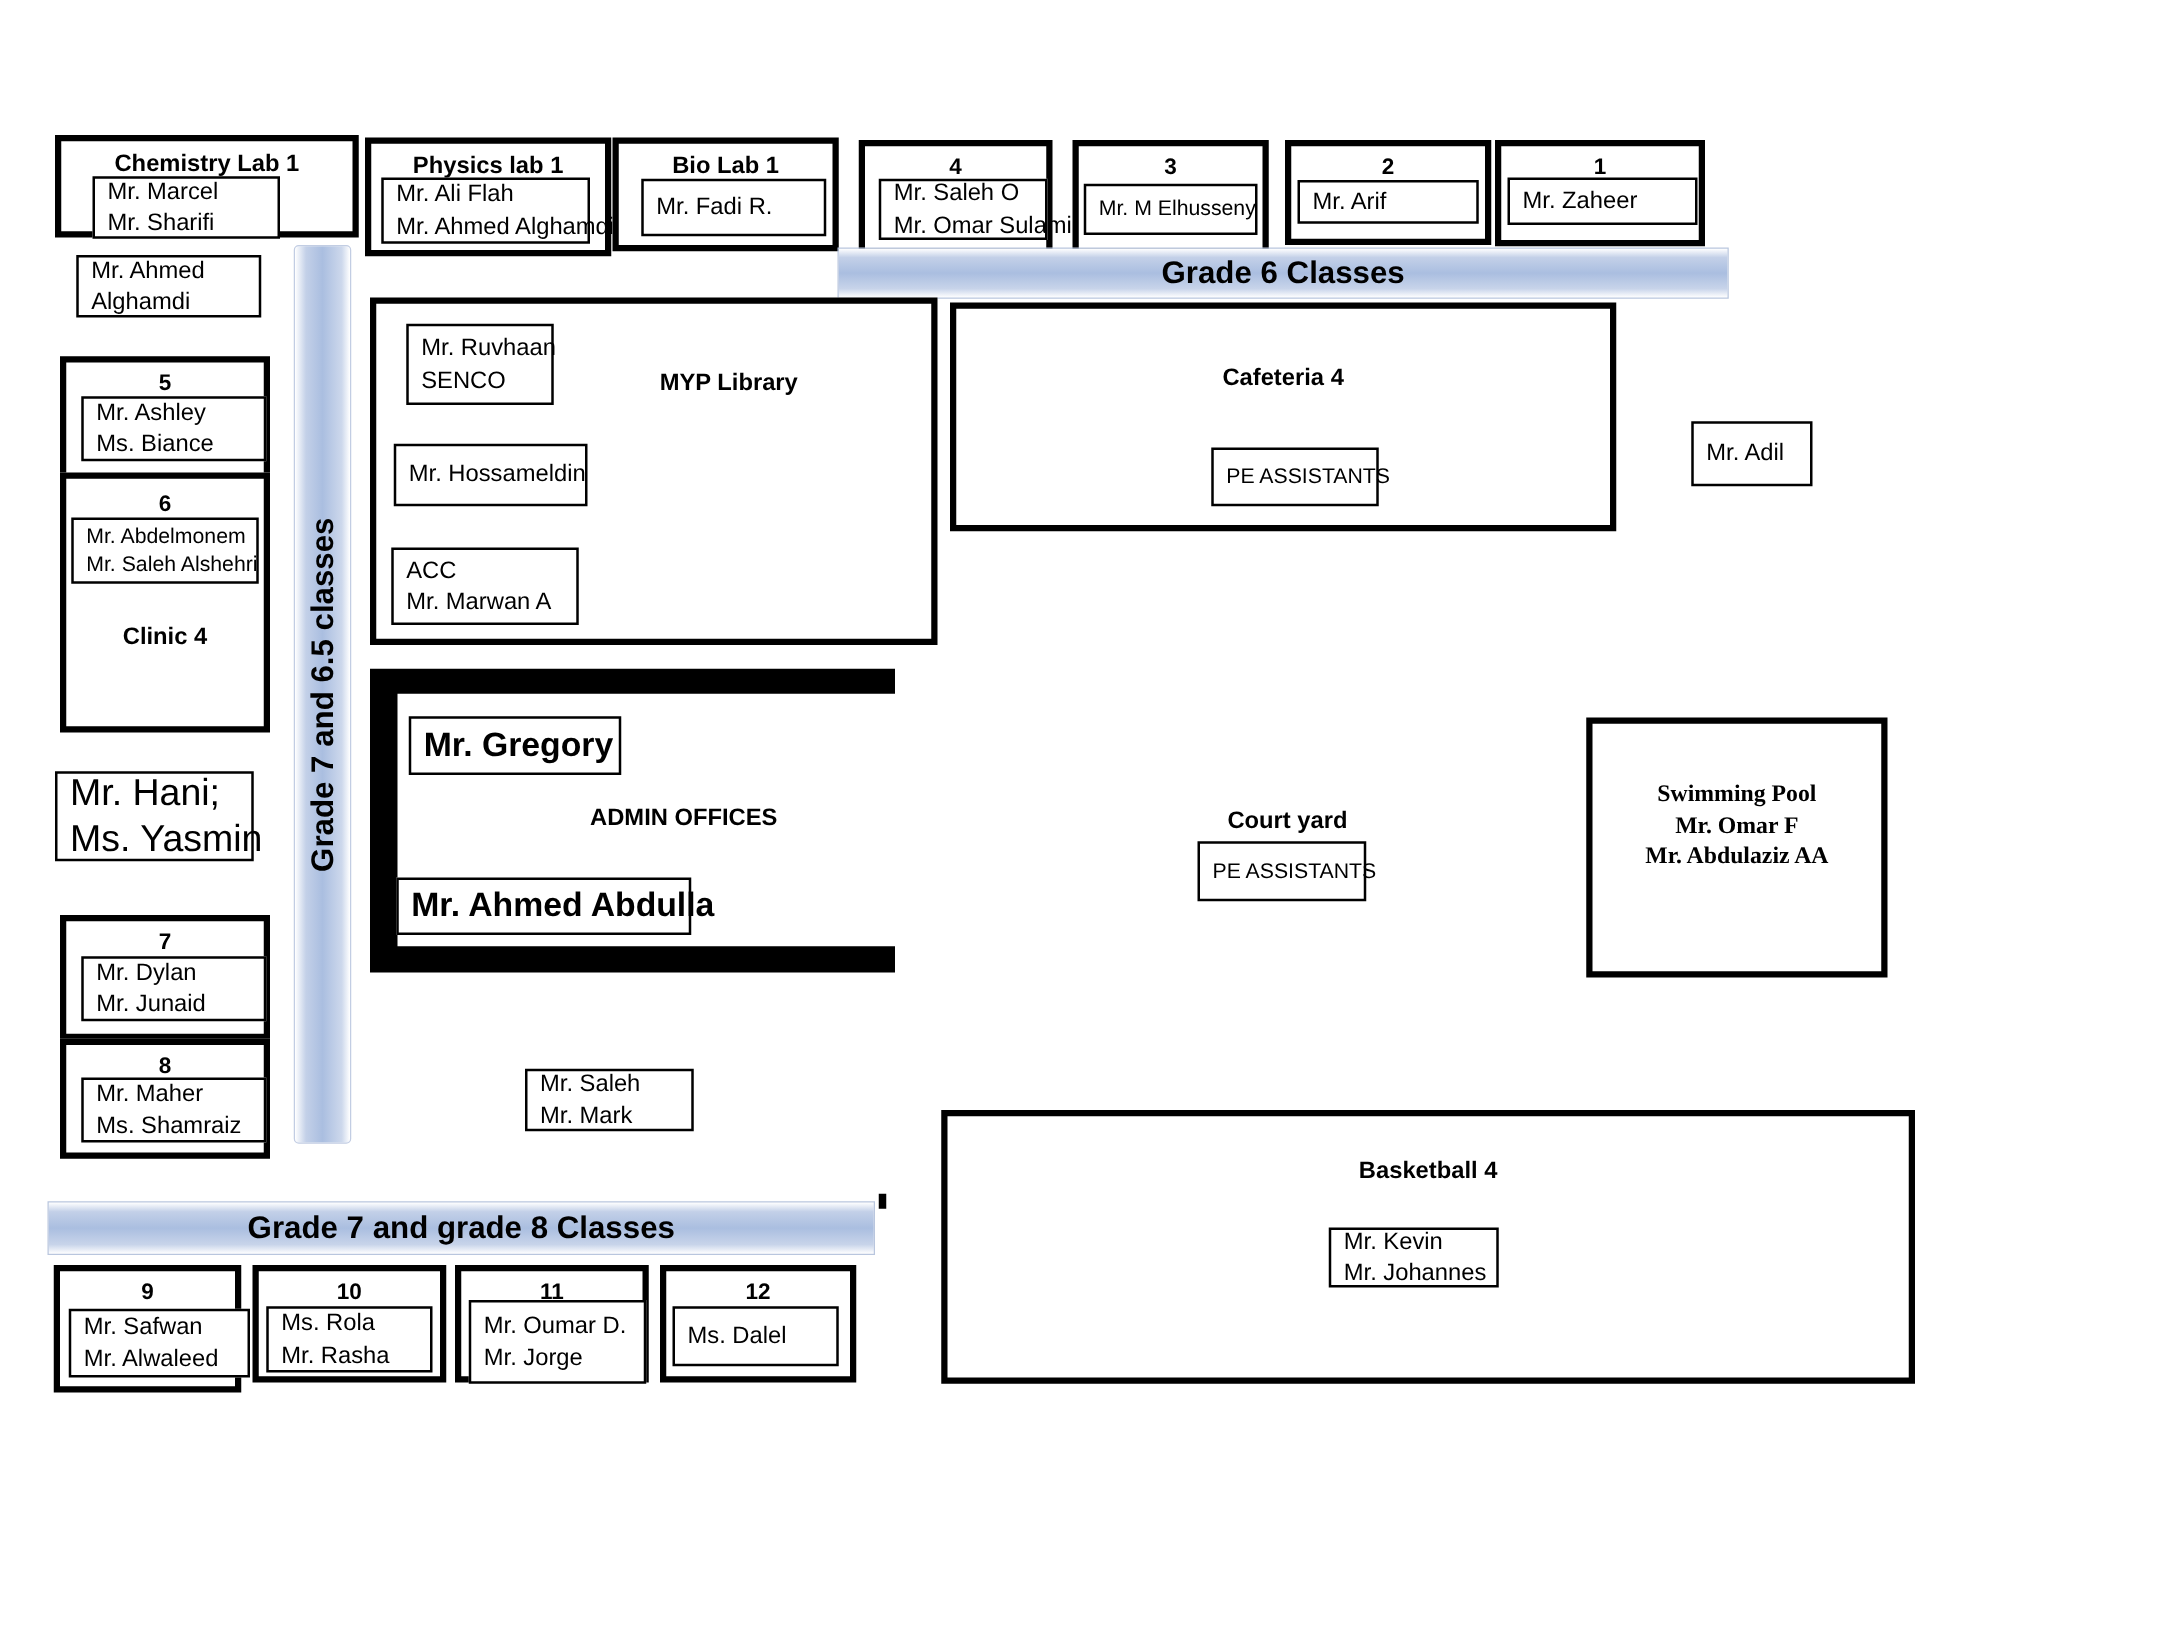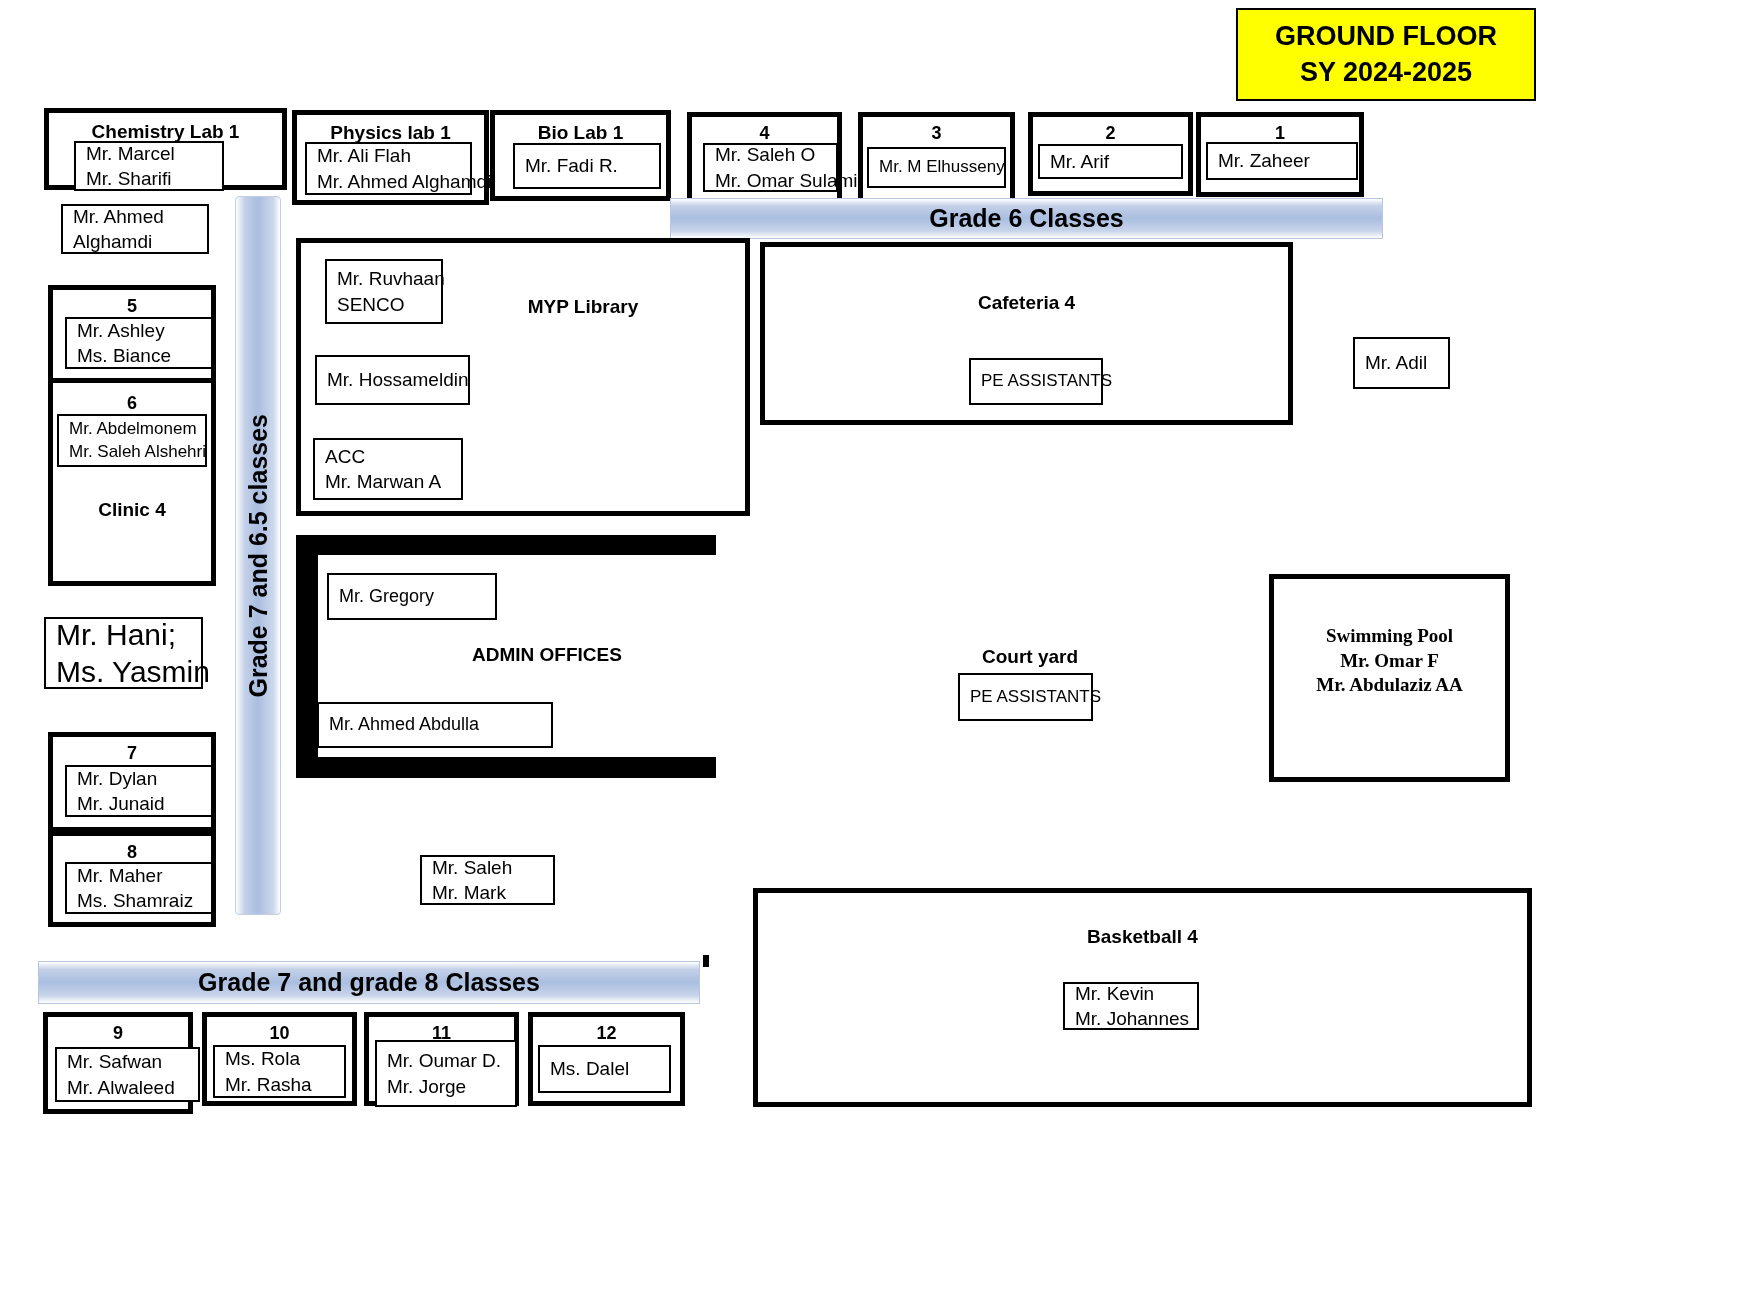--- a/index.html
+++ b/index.html
@@ -28,21 +28,21 @@
     display:flex;
     flex-direction:column;
     justify-content:center;
     font-size:19px;
     line-height:1.32;
     padding:4px 10px;
     box-sizing:border-box;
   }
   .plate.small{font-size:17px;}
   .plate.big{font-size:30px;line-height:1.25;}
-  .plate.xl{font-size:18px;line-height:1.3;}
+  .plate.xl{font-size:27px;line-height:1.3;font-weight:bold;}
   .plate .ln{white-space:nowrap;}
 
   
   .caption{
     font-weight:bold;
     font-size:19px;
     text-align:center;
     line-height:1.3;
     white-space:pre-line;
   }
@@ -83,24 +83,20 @@
 
   
   .blackframe{background:#000;}
   .blackframe-inner{background:#fff;position:absolute;}
 </style>
 </head>
 <body>
 
 <div id="plan">
 
-  <div class="abs titlebox" style="left:1236px;top:8px;width:300px;height:93px;">
-    <div>GROUND FLOOR</div>
-    <div>SY 2024-2025</div>
-  </div>
 
   <div class="abs room" style="left:44px;top:108px;width:243px;height:82px;">
     <div class="caption" style="margin-top:7px;">Chemistry Lab 1</div>
   </div>
   <div class="abs plate" style="left:74px;top:141px;width:150px;height:50px;">
     <div class="ln">Mr. Marcel</div>
     <div class="ln">Mr. Sharifi</div>
   </div>
 
   <div class="abs room" style="left:292px;top:110px;width:197px;height:95px;">

